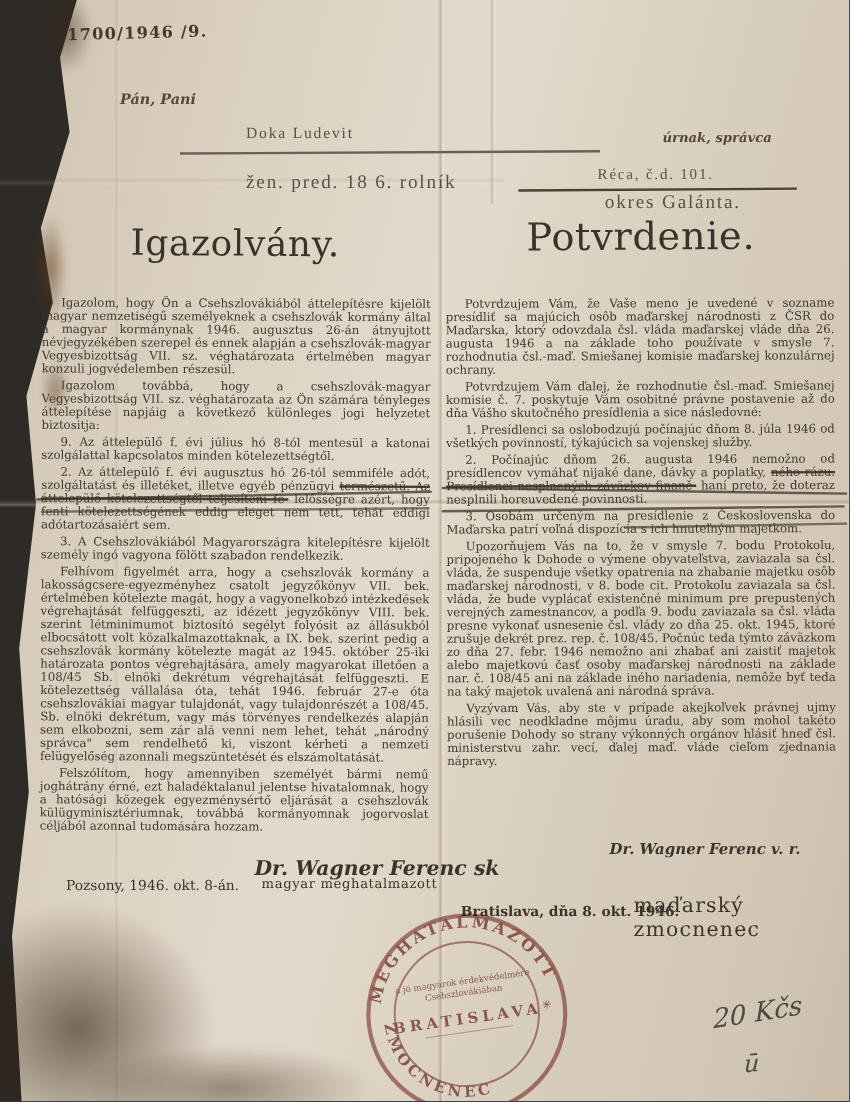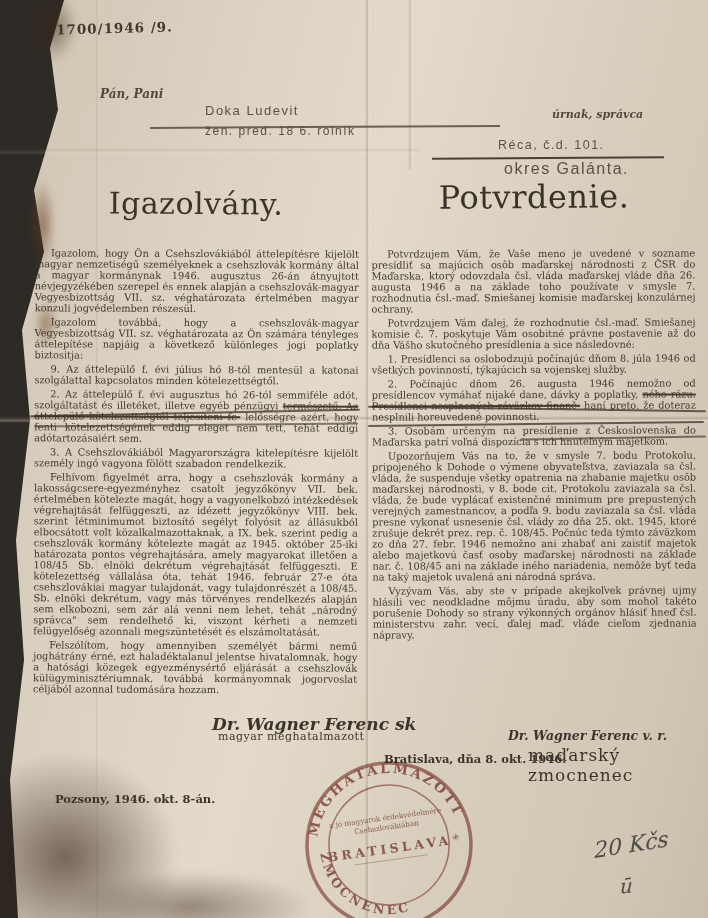--- a/index.html
+++ b/index.html
@@ -7,21 +7,21 @@
          font-family:"DejaVu Serif", serif; background:#2e2a26;}
   
   #paper{position:absolute;inset:0;
     background:linear-gradient(104deg,#cfc4b2 0%,#ddd3c3 28%,#e3dacb 46%,#d8cebd 68%,#d2c7b5 88%,#c9bdaa 100%);
     clip-path:polygon(64px 0,708px 0,708px 918px,18px 918px,10px 780px,24px 660px,16px 540px,30px 420px,22px 330px,44px 252px,34px 190px,58px 110px,50px 48px);}
   .crease{position:absolute;pointer-events:none;}
   .crease.v{width:6px;background:linear-gradient(to right,rgba(115,95,72,0),rgba(115,95,72,.30),rgba(250,245,235,.25),rgba(115,95,72,0));}
   .crease.h{height:7px;background:linear-gradient(to bottom,rgba(115,95,72,0),rgba(115,95,72,.28),rgba(250,245,235,.28),rgba(115,95,72,0));}
   .stain{position:absolute;pointer-events:none;border-radius:50%;filter:blur(3px);}
   
-  .typed{font-family:Liberation Sans, sans-serif;color:#5b5044;letter-spacing:1.5px;}
+  .typed{font-family:Liberation Serif, serif;color:#5b5044;letter-spacing:1.5px;}
   .printed-italic{font-style:italic;font-weight:bold;color:#55483a;}
   .heading{position:absolute;color:#3b332b;letter-spacing:.5px;}
   .col{position:absolute;width:324px;color:#3f3830;font-size:9.8px;line-height:11px;text-align:justify;}
   .para{margin:0 0 3px 0;text-indent:16px;}
   .struck{text-decoration:line-through;text-decoration-thickness:1.5px;text-decoration-color:#453b31;}
   .pen-stroke{position:absolute;height:2px;background:rgba(62,50,42,.75);border-radius:2px;pointer-events:none;}
   .rule{position:absolute;height:1.5px;background:#6b6054;}
   .sig-name{font-style:italic;font-weight:bold;color:#3c342c;}
   .handwriting{position:absolute;font-style:italic;color:#4e4a46;font-family:"DejaVu Serif",serif;}
   
@@ -44,38 +44,38 @@
   <div class="crease h" style="left:0;top:148px;width:420px;opacity:.4;"></div>
 
   <div class="stain" style="left:28px;top:178px;width:28px;height:92px;background:radial-gradient(ellipse,rgba(96,58,26,.6),rgba(96,58,26,0) 70%);"></div>
   <div class="stain" style="left:34px;top:300px;width:24px;height:48px;background:radial-gradient(ellipse,rgba(96,58,26,.5),rgba(96,58,26,0) 70%);"></div>
   <div class="stain" style="left:26px;top:-8px;width:52px;height:70px;background:radial-gradient(ellipse,rgba(60,40,22,.55),rgba(60,40,22,0) 72%);"></div>
   <div class="stain" style="left:-50px;top:752px;width:230px;height:210px;background:radial-gradient(ellipse,rgba(48,30,16,.6),rgba(48,30,16,0) 70%);"></div>
   <div class="stain" style="left:70px;top:872px;width:240px;height:70px;background:radial-gradient(ellipse,rgba(54,34,18,.45),rgba(54,34,18,0) 72%);"></div>
 
   <div style="position:absolute;left:56px;top:20px;font-weight:bold;font-size:13.5px;color:#43392e;transform:rotate(-1.5deg);letter-spacing:1px;">1700/1946 /9.</div>
 
-  <div class="printed-italic" style="position:absolute;left:100px;top:76px;font-size:12px;margin-top:11px;">Pán, Pani</div>
+  <div class="printed-italic" style="position:absolute;left:100px;top:76px;font-size:12px;">Pán, Pani</div>
 
   <div class="typed" style="position:absolute;left:205px;top:103px;font-size:13px;">Doka Ludevit</div>
   <div class="rule" style="left:150px;top:126px;width:350px;transform:rotate(-.3deg);"></div>
   <div class="printed-italic" style="position:absolute;left:552px;top:108px;font-size:11px;">úrnak, správca</div>
 
-  <div class="typed" style="position:absolute;left:205px;top:124px;font-size:12px;">žen. pred. 18 6. rolník</div>
+  <div class="typed" style="position:absolute;left:205px;top:144px;font-size:16px;">žen. pred. 18 6. rolník</div>
 
   <div class="typed" style="position:absolute;left:498px;top:138px;font-size:12.5px;">Réca, č.d. 101.</div>
   <div class="rule" style="left:432px;top:157px;width:232px;background:#4a4035;transform:rotate(-.4deg);"></div>
   <div class="typed" style="position:absolute;left:504px;top:160px;font-size:16px;">okres Galánta.</div>
 
   <div class="heading" style="left:34px;top:186px;width:324px;text-align:center;font-size:30px;transform:rotate(.4deg);">Igazolvány.</div>
   <div class="heading" style="left:372px;top:178px;width:324px;text-align:center;font-size:32px;transform:rotate(-.4deg);">Potvrdenie.</div>
 
   <div class="col" style="left:34px;top:248px;transform:rotate(.25deg);">
     <p class="para"><span>Igazolom, hogy Ön a Csehszlovákiából áttelepítésre kijelölt magyar nemzetiségű személyeknek a csehszlovák kormány által a magyar kormánynak 1946. augusztus 26-án átnyujtott névjegyzékében szerepel és ennek alapján a csehszlovák-magyar Vegyesbizottság VII. sz. véghatározata értelmében magyar konzuli jogvédelemben részesül.</span></p>
-    <p class="para"><span>Igazolom továbbá, hogy a csehszlovák-magyar Vegyesbizottság VII. sz. véghatározata az Ön számára tényleges áttelepítése napjáig a következő különleges jogi poplatky biztositja:</span></p>
+    <p class="para"><span>Igazolom továbbá, hogy a csehszlovák-magyar Vegyesbizottság VII. sz. véghatározata az Ön számára tényleges áttelepítése napjáig a következő különleges jogi helyzetet biztositja:</span></p>
     <p class="para"><span>9. Az áttelepülő f. évi július hó 8-tól mentesül a katonai szolgálattal kapcsolatos minden kötelezettségtől.</span></p>
     <p class="para">
       <span>2. Az áttelepülő f. évi augusztus hó 26-tól semmiféle adót, szolgáltatást és illetéket, illetve egyéb pénzügyi</span>
       <span class="struck">természetű. Az áttelepülő kötelezettségtől teljesíteni fe-</span>
       <span>lelősségre azért, hogy fenti kötelezettségének eddig eleget nem tett, tehát eddigi adótartozásaiért sem.</span>
     </p>
     <p class="para"><span>3. A Csehszlovákiából Magyarországra kitelepítésre kijelölt személy ingó vagyona fölött szabadon rendelkezik.</span></p>
     <p class="para"><span>Felhívom figyelmét arra, hogy a csehszlovák kormány a lakosságcsere-egyezményhez csatolt jegyzőkönyv VII. bek. értelmében kötelezte magát, hogy a vagyonelkobzó intézkedések végrehajtását felfüggeszti, az idézett jegyzőkönyv VIII. bek. szerint létminimumot biztosító segélyt folyósit az állásukból elbocsátott volt közalkalmazottaknak, a IX. bek. szerint pedig a csehszlovák kormány kötelezte magát az 1945. október 25-iki határozata pontos végrehajtására, amely magyarokat illetően a 108/45 Sb. elnöki dekrétum végrehajtását felfüggeszti. E kötelezettség vállalása óta, tehát 1946. február 27-e óta csehszlovákiai magyar tulajdonát, vagy tulajdonrészét a 108/45. Sb. elnöki dekrétum, vagy más törvényes rendelkezés alapján sem elkobozni, sem zár alá venni nem lehet, tehát „národný správca" sem rendelhető ki, viszont kérheti a nemzeti felügyelőség azonnali megszüntetését és elszámoltatását.</span></p>
     <p class="para"><span>Felszólítom, hogy amennyiben személyét bármi nemű joghátrány érné, ezt haladéktalanul jelentse hivatalomnak, hogy a hatósági közegek egyezménysértő eljárását a csehszlovák külügyminisztériumnak, továbbá kormányomnak jogorvoslat céljából azonnal tudomására hozzam.</span></p>
   </div>
@@ -95,23 +95,23 @@
   </div>
 
   <div class="pen-stroke" style="left:30px;top:412px;width:330px;transform:rotate(-1.1deg);"></div>
   <div class="pen-stroke" style="left:34px;top:424px;width:324px;transform:rotate(-.5deg);opacity:.8;"></div>
   <div class="pen-stroke" style="left:368px;top:408px;width:338px;transform:rotate(.8deg);"></div>
   <div class="pen-stroke" style="left:368px;top:423px;width:336px;transform:rotate(-.7deg);"></div>
   <div class="pen-stroke" style="left:520px;top:437px;width:186px;transform:rotate(-1deg);opacity:.85;"></div>
 
   <div class="sig-name" style="position:absolute;left:212px;top:714px;font-size:17px;">Dr. Wagner Ferenc sk</div>
   <div style="position:absolute;left:218px;top:730px;font-size:11px;color:#3c342c;letter-spacing:.5px;">magyar meghatalmazott</div>
-  <div style="position:absolute;left:55px;top:792px;font-weight:bold;font-size:11.5px;color:#3c342c;">Pozsony, 1946. okt. 8-án.</div>
+  <div style="position:absolute;left:55px;top:731px;font-weight:normal;font-size:11.5px;color:#3c342c;">Pozsony, 1946. okt. 8-án.</div>
 
-  <div class="sig-name" style="position:absolute;left:508px;top:728px;font-size:12.5px;">Dr. Wagner Ferenc v. r.</div>
+  <div class="sig-name" style="position:absolute;left:508px;top:700px;font-size:12.5px;">Dr. Wagner Ferenc v. r.</div>
   <div style="position:absolute;left:528px;top:745px;font-size:17px;color:#3c342c;letter-spacing:1px;">maďarský zmocnenec</div>
   <div style="position:absolute;left:384px;top:752px;font-weight:bold;font-size:11.5px;color:#3c342c;">Bratislava, dňa 8. okt. 1946.</div>
 
   <svg id="stamp" viewBox="0 0 178 178">
     <circle class="ring" cx="89" cy="89" r="82" stroke-width="3.5" opacity=".85"></circle>
     <circle class="ring" cx="89" cy="89" r="60" stroke-width="1.6" opacity=".8"></circle>
     <path id="arcTop" d="M 17,89 A 72,72 0 0 1 161,89" fill="none"></path>
     <path id="arcBot" d="M 20,89 A 69,69 0 0 0 158,89" fill="none"></path>
     <text font-size="13.5" letter-spacing="2.5" font-weight="bold">
       <textPath href="#arcTop" startOffset="50%" text-anchor="middle">MEGHATALMAZOTT</textPath>

